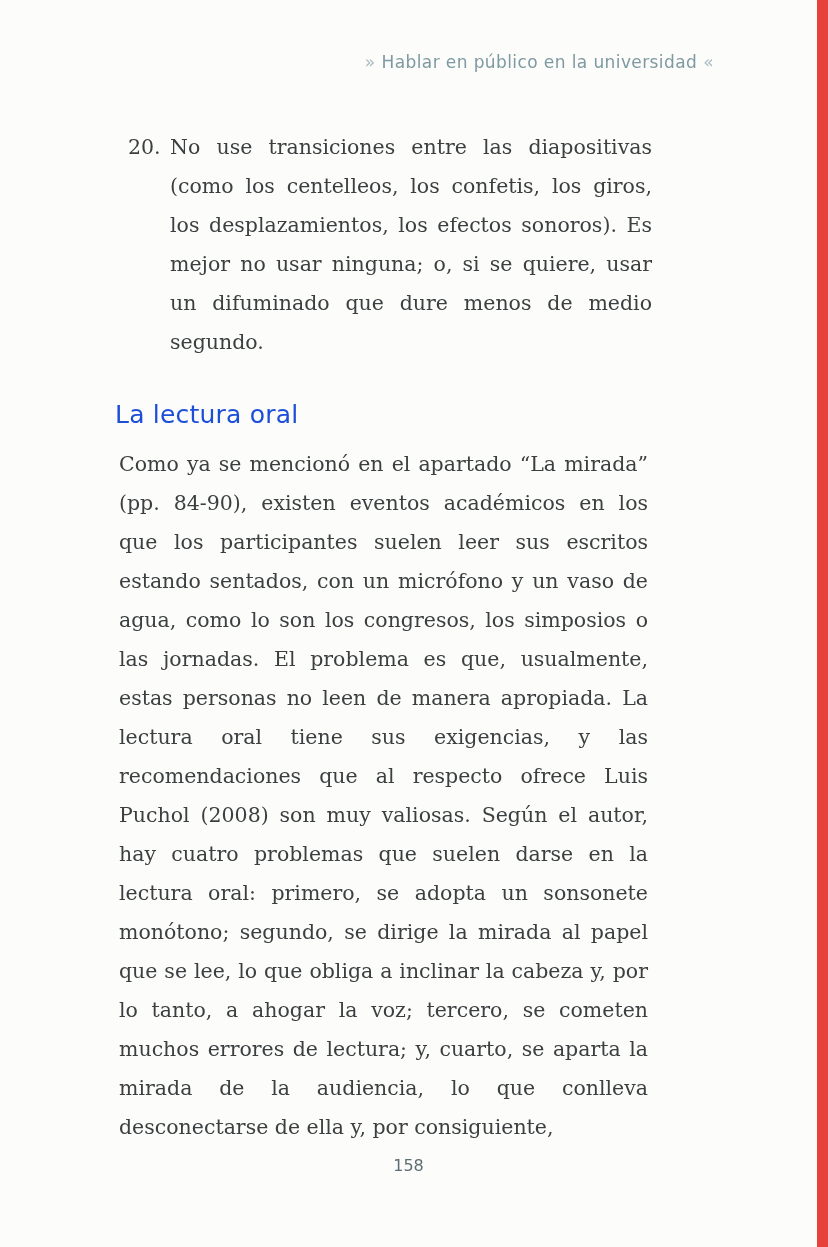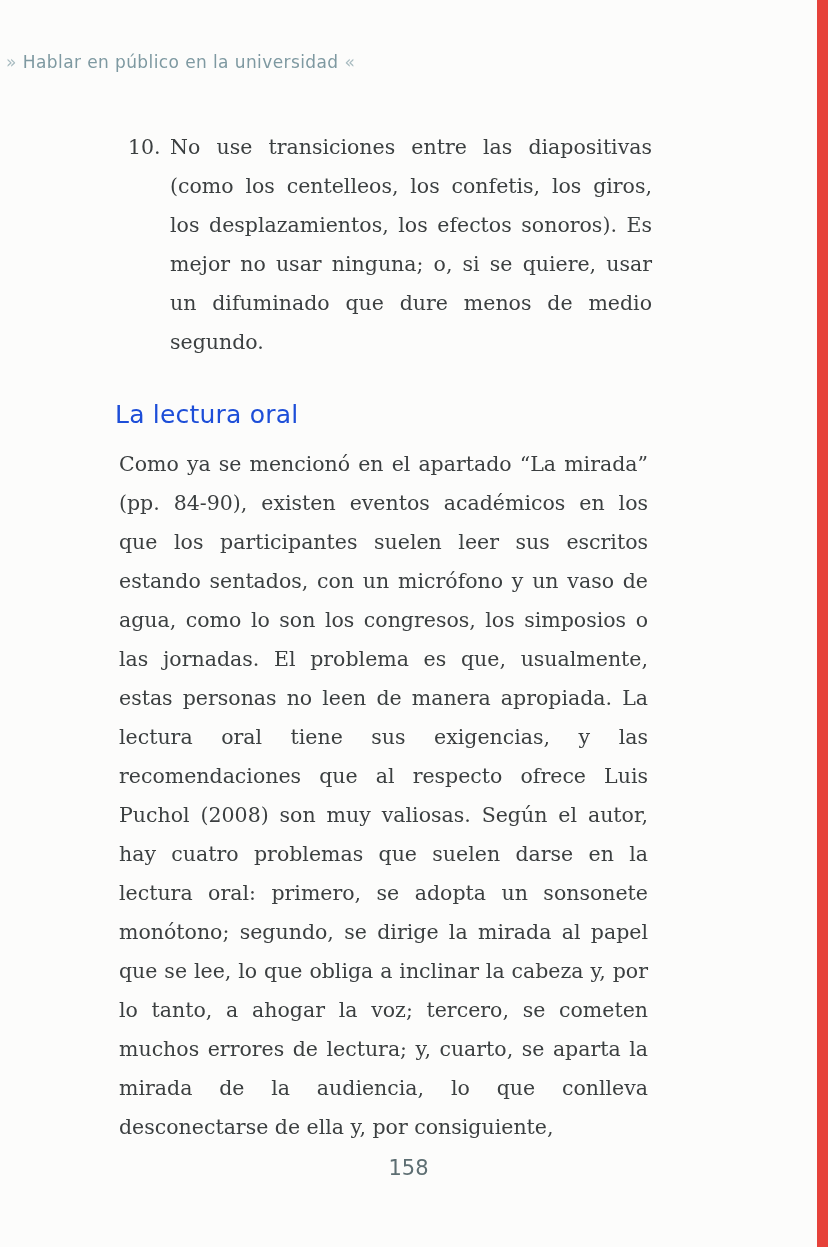--- a/index.html
+++ b/index.html
@@ -23,21 +23,21 @@
     height: 100%;
     background: #e6423a;
   }
 
   
   .running-head {
     position: absolute;
     top: 52px;
     left: 0;
     width: 720px;
-    text-align: left;
+    text-align: right;
     font-family: "DejaVu Sans", sans-serif;
     font-size: 17px;
     letter-spacing: 0.4px;
     color: #7e99a1;
   }
   .running-head .guillemet {
     color: #a9bcc1;
     padding: 0 6px;
   }
 
@@ -84,39 +84,39 @@
   }
 
   
   .page-number {
     position: absolute;
     top: 1156px;
     left: 0;
     width: 817px;
     text-align: center;
     font-family: "DejaVu Sans", sans-serif;
-    font-size: 21px;
+    font-size: 16px;
     color: #5d6e72;
   }
 </style>
 </head>
 <body>
 
 <div class="edge-stripe"></div>
 
 <div class="running-head">
   <span class="guillemet">»</span><span>Hablar en público en la universidad</span><span class="guillemet">«</span>
 </div>
 
 <div class="text-column">
 
   <div class="list-block">
 
     <div class="list-item">
-      <span class="list-number">10.</span>
+      <span class="list-number">20.</span>
       <p>No use transiciones entre las diapositivas (como los centelleos, los confetis, los giros, los desplazamientos, los efectos sonoros). Es mejor no usar ninguna; o, si se quiere, usar un difuminado que dure menos de medio segundo.</p>
     </div>
   </div>
 
   <h2 class="section-heading">La lectura oral</h2>
 
   <p class="body-paragraph">Como ya se mencionó en el apartado “La mirada” (pp. 84-90), existen eventos académicos en los que los participantes suelen leer sus escritos estando sentados, con un micrófono y un vaso de agua, como lo son los congresos, los simposios o las jornadas. El problema es que, usualmente, estas personas no leen de manera apropiada. La lectura oral tiene sus exigencias, y las recomendaciones que al respecto ofrece Luis Puchol (2008) son muy valiosas. Según el autor, hay cuatro problemas que suelen darse en la lectura oral: primero, se adopta un sonsonete monótono; segundo, se dirige la mirada al papel que se lee, lo que obliga a inclinar la cabeza y, por lo tanto, a ahogar la voz; tercero, se cometen muchos errores de lectura; y, cuarto, se aparta la mirada de la audiencia, lo que conlleva desconectarse de ella y, por consiguiente,</p>
 
 </div>
 

